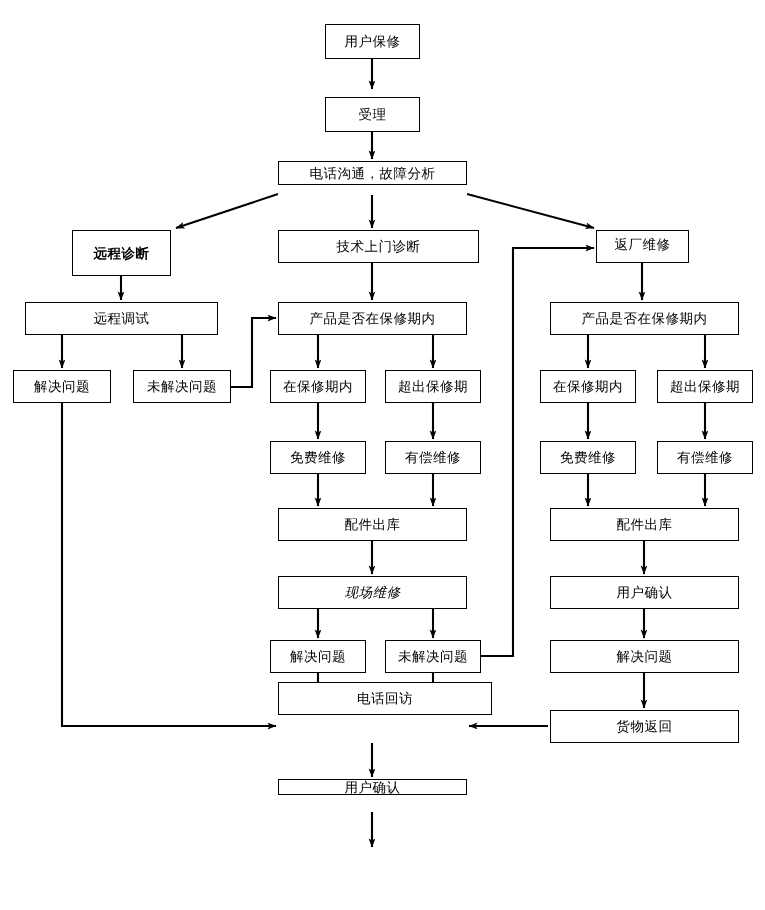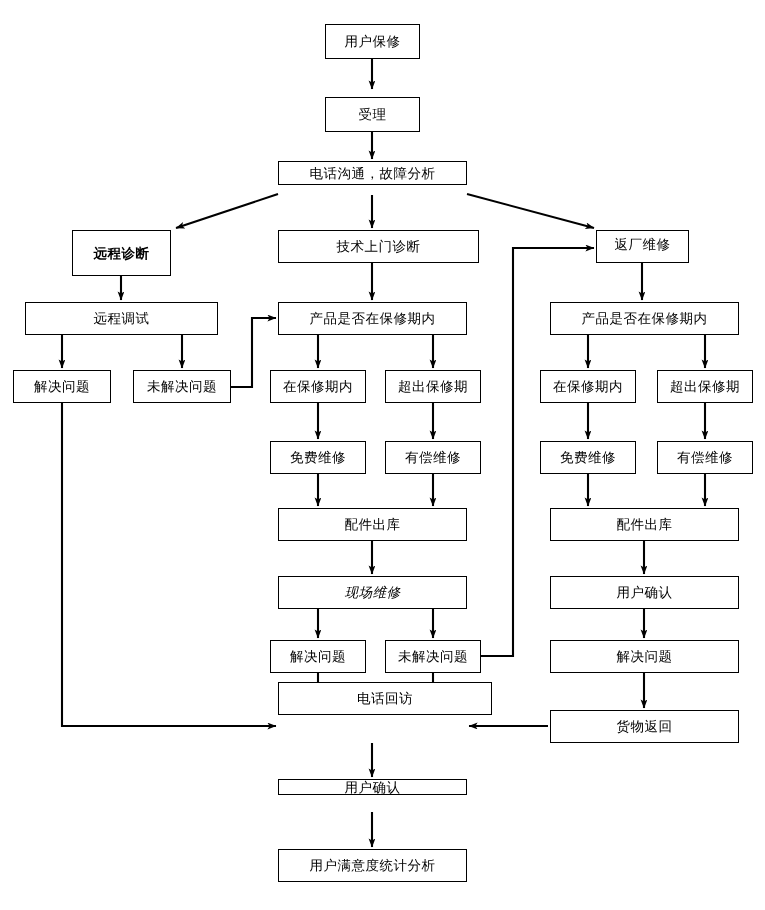--- a/index.html
+++ b/index.html
@@ -151,15 +151,14 @@
   <div class="node" style="left:278px;top:508px;width:189px;height:33px;">配件出库</div>
   <div class="node" style="left:550px;top:508px;width:189px;height:33px;">配件出库</div>
   <div class="node" style="left:278px;top:576px;width:189px;height:33px;font-style:italic;">现场维修</div>
   <div class="node" style="left:550px;top:576px;width:189px;height:33px;">用户确认</div>
   <div class="node" style="left:270px;top:640px;width:96px;height:33px;">解决问题</div>
   <div class="node" style="left:385px;top:640px;width:96px;height:33px;">未解决问题</div>
   <div class="node" style="left:550px;top:640px;width:189px;height:33px;">解决问题</div>
   <div class="node" style="left:278px;top:682px;width:214px;height:33px;">电话回访</div>
   <div class="node" style="left:550px;top:710px;width:189px;height:33px;">货物返回</div>
   <div class="node" style="left:278px;top:779px;width:189px;height:16px;">用户确认</div>
-  <div class="node" style="left:278px;top:849px;width:189px;height:33px;">用户满意度统计分析</div>
 
 </div>
 
 </body></html>

